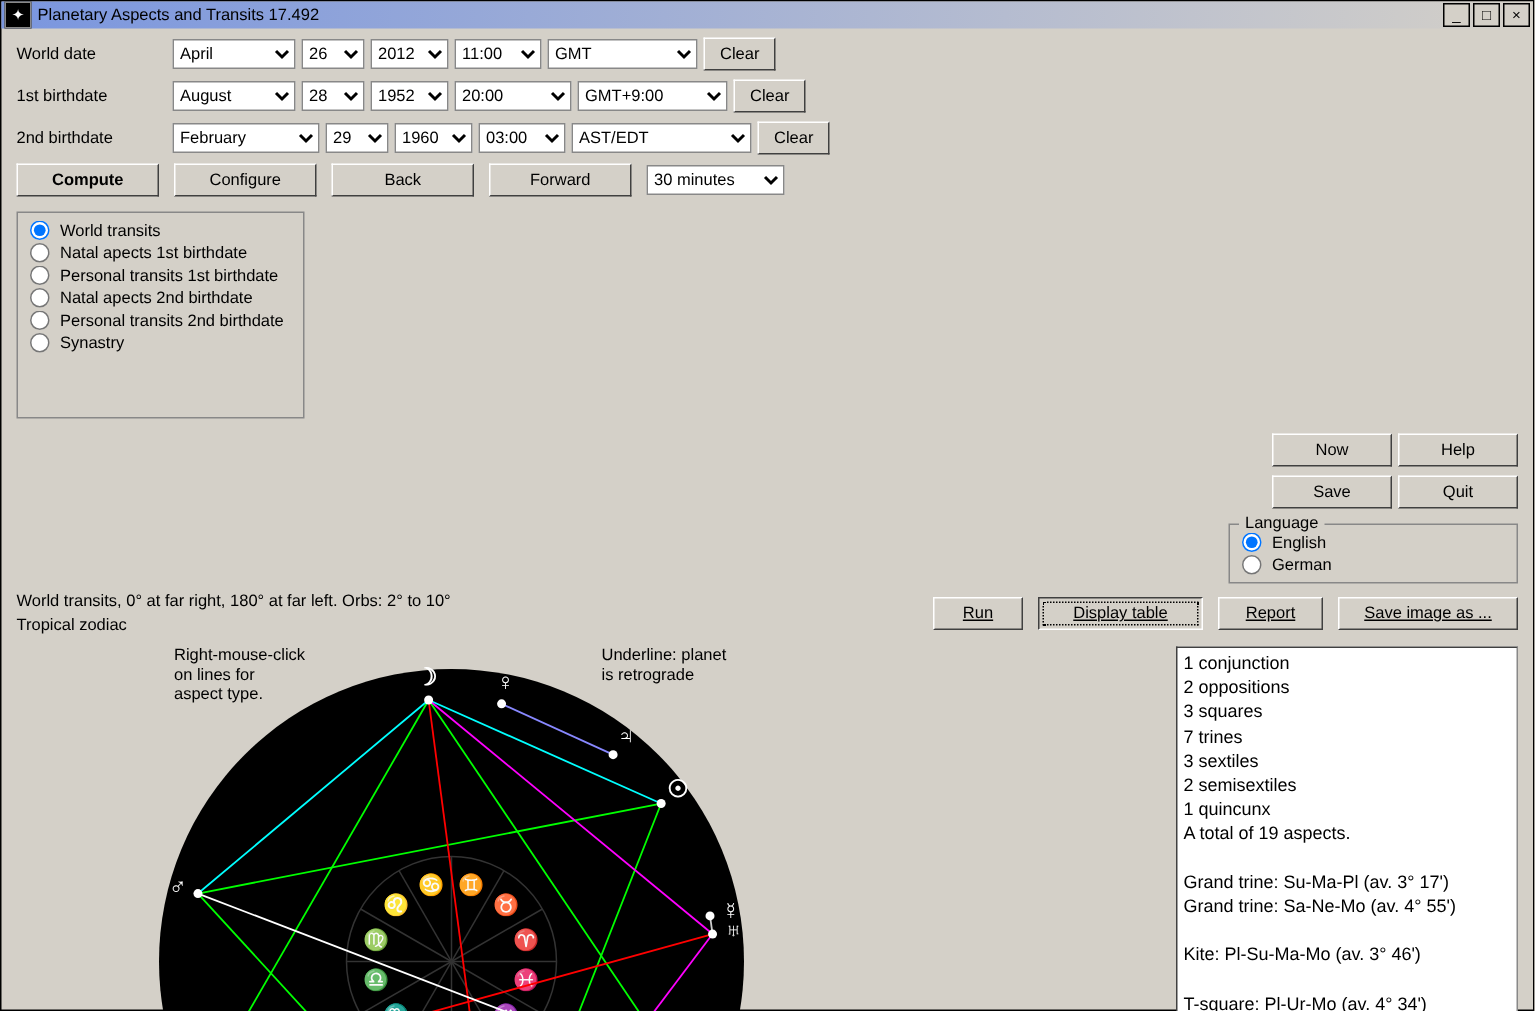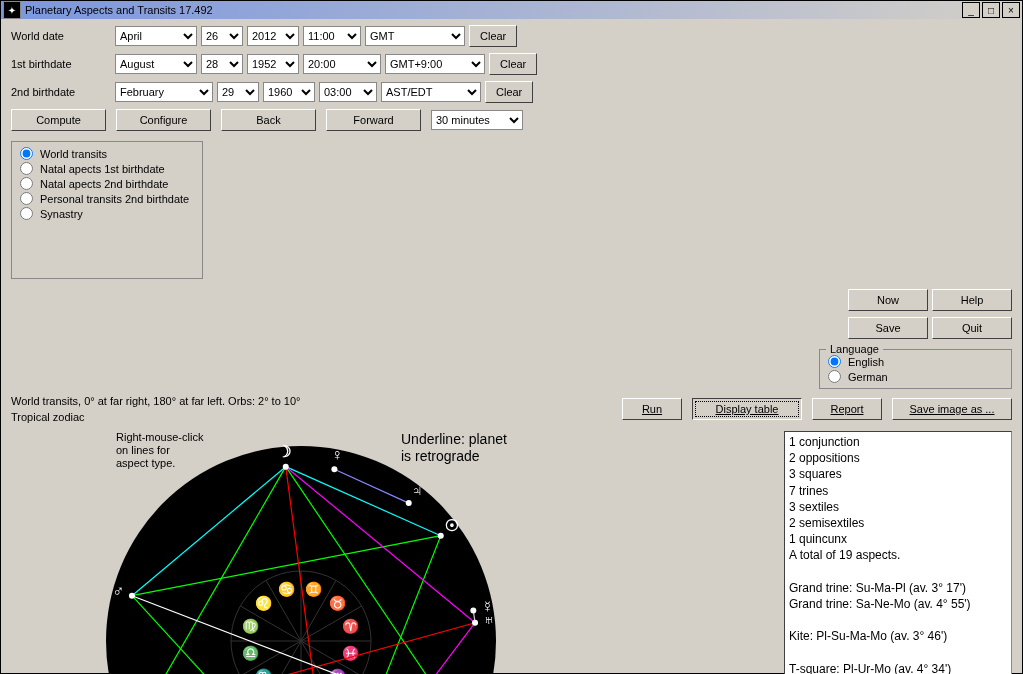--- a/index.html
+++ b/index.html
@@ -180,21 +180,21 @@
     position: absolute;
     top: 0;
     left: 105px;
     font-size: 11px;
     line-height: 1.2;
   }
   .hint-right {
     position: absolute;
     top: 0;
     left: 390px;
-    font-size: 14px;
+    font-size: 11px;
     line-height: 1.2;
   }
   .chart-svg {
     position: absolute;
     top: 0px;
     left: 80px;
   }
   .results-box {
     width: 218px;
     height: 430px;
@@ -253,41 +253,45 @@
           <select style="width:78px"><option>20:00</option></select>
           <select style="width:100px"><option>GMT+9:00</option></select>
           <button class="btn" style="width:48px">Clear</button>
         </div>
         <div class="row">
           <span class="label-col">2nd birthdate</span>
           <select style="width:98px"><option>February</option></select>
           <select style="width:42px"><option>29</option></select>
           <select style="width:52px"><option>1960</option></select>
           <select style="width:58px"><option>03:00</option></select>
-          <select style="width:100px"><option>AST/EDT</option></select>
+          <select style="width:120px"><option>AST/EDT</option></select>
           <button class="btn" style="width:48px">Clear</button>
         </div>
         <div class="compute-row">
-          <button class="btn" style="font-weight:normal">Compute</button>
+          <button class="btn" style="font-weight:bold">Compute</button>
           <button class="btn">Configure</button>
           <button class="btn">Back</button>
           <button class="btn">Forward</button>
           <select style="width:92px"><option>30 minutes</option></select>
         </div>
       </div>
 
       <div class="mode-select">
         <div class="mode-box" style="height:128px">
           <label class="radio-item">
               <input type="radio" name="mode" checked="" style="">
               <span>World transits</span>
             </label>
           <label class="radio-item">
               <input type="radio" name="mode" style="">
               <span>Natal apects 1st birthdate</span>
+            </label>
+          <label class="radio-item">
+              <input type="radio" name="mode" style="">
+              <span>Personal transits 1st birthdate</span>
             </label>
           <label class="radio-item">
               <input type="radio" name="mode" style="">
               <span>Natal apects 2nd birthdate</span>
             </label>
           <label class="radio-item">
               <input type="radio" name="mode" style="">
               <span>Personal transits 2nd birthdate</span>
             </label>
           <label class="radio-item">

